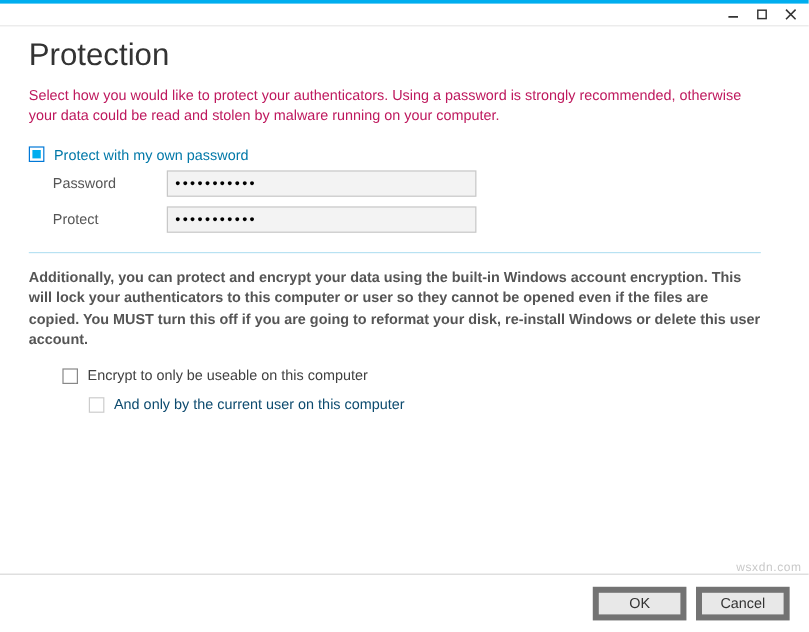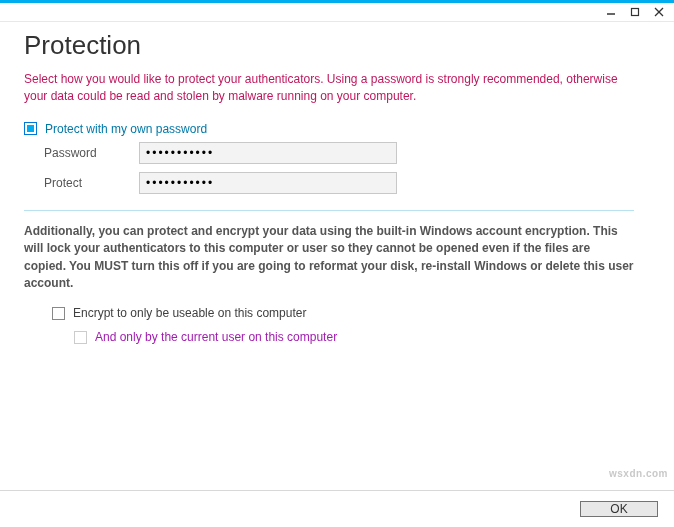--- a/index.html
+++ b/index.html
@@ -89,21 +89,21 @@
       border: 1px solid #ccc;
       cursor: default;
     }
     .cb-label {
       color: #404040;
     }
     .cb-label.accent {
       color: #0078a8;
     }
     .cb-label.disabled {
-      color: #a21caf;
+      color: #0c4a6e;
     }
     .helptext {
       color: #555;
       line-height: 1.45;
       margin: 0 0 14px 6px;
     }
     .form-rows {
       margin-left: 20px;
       margin-bottom: 16px;
     }
@@ -147,37 +147,36 @@
     .footer {
       border-top: 1px solid #d8d8d8;
       background: #fff;
       padding: 10px 16px;
       display: flex;
       justify-content: flex-end;
       gap: 8px;
     }
     .btn {
       min-width: 78px;
-      height: 16px;
-      border: 1px solid #737373;
+      height: 28px;
+      border: 5px solid #737373;
       background: #e8e8e8;
       font-family: inherit;
       font-size: 12px;
       color: #333;
       cursor: pointer;
     }
     .watermark {
       position: absolute;
       right: 6px;
       bottom: 48px;
       font-size: 10px;
       color: #c9c9c9;
       letter-spacing: 0.5px;
       pointer-events: none;
-      font-weight: bold;
     }
   </style>
 </head>
 <body>
 
 <div class="window">
   <div class="titlebar">
     <span class="winctrl">
       <svg width="10" height="10">
           <line x1="1" y1="7" x2="9" y2="7" stroke="#333" stroke-width="1.5"></line>
@@ -229,16 +228,17 @@
       </div>
       <div class="checkbox-row sub-sub">
         <span class="cb disabled"></span>
         <span class="cb-label disabled">And only by the current user on this computer</span>
       </div>
     </div>
   </div>
 
   <div class="footer">
     <button class="btn">OK</button>
+    <button class="btn">Cancel</button>
   </div>
 
   <div class="watermark">wsxdn.com</div>
 </div>
 
 </body></html>

